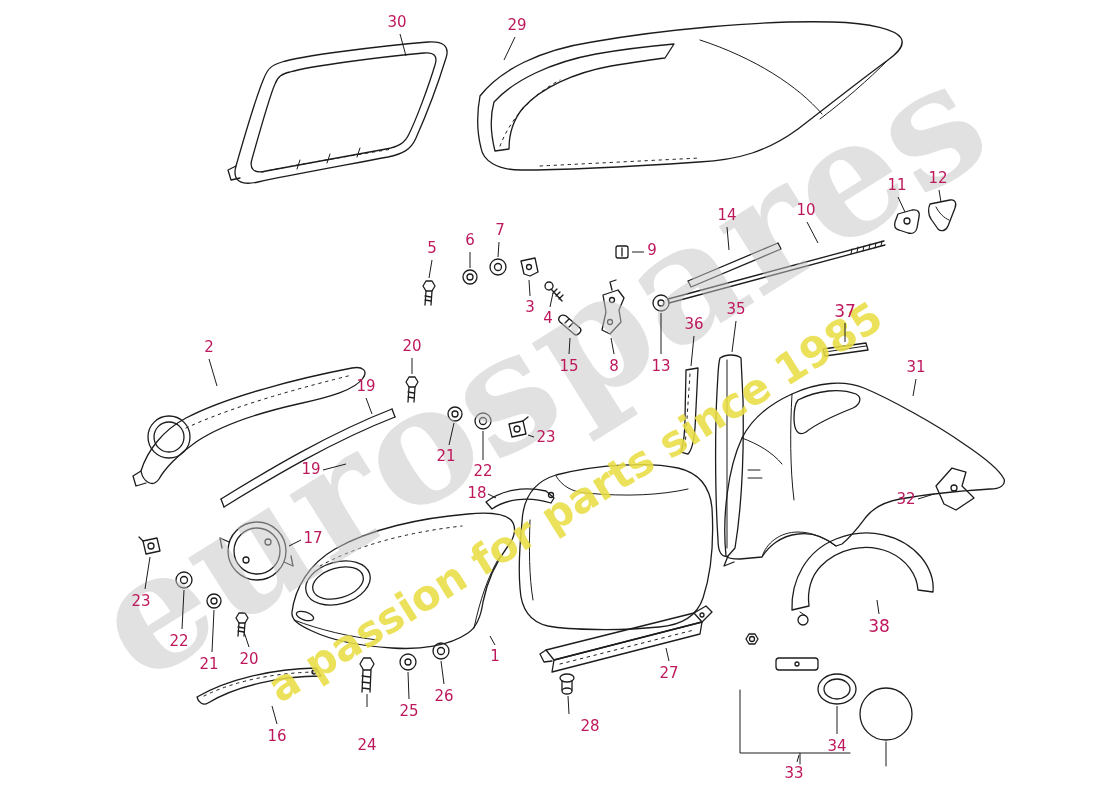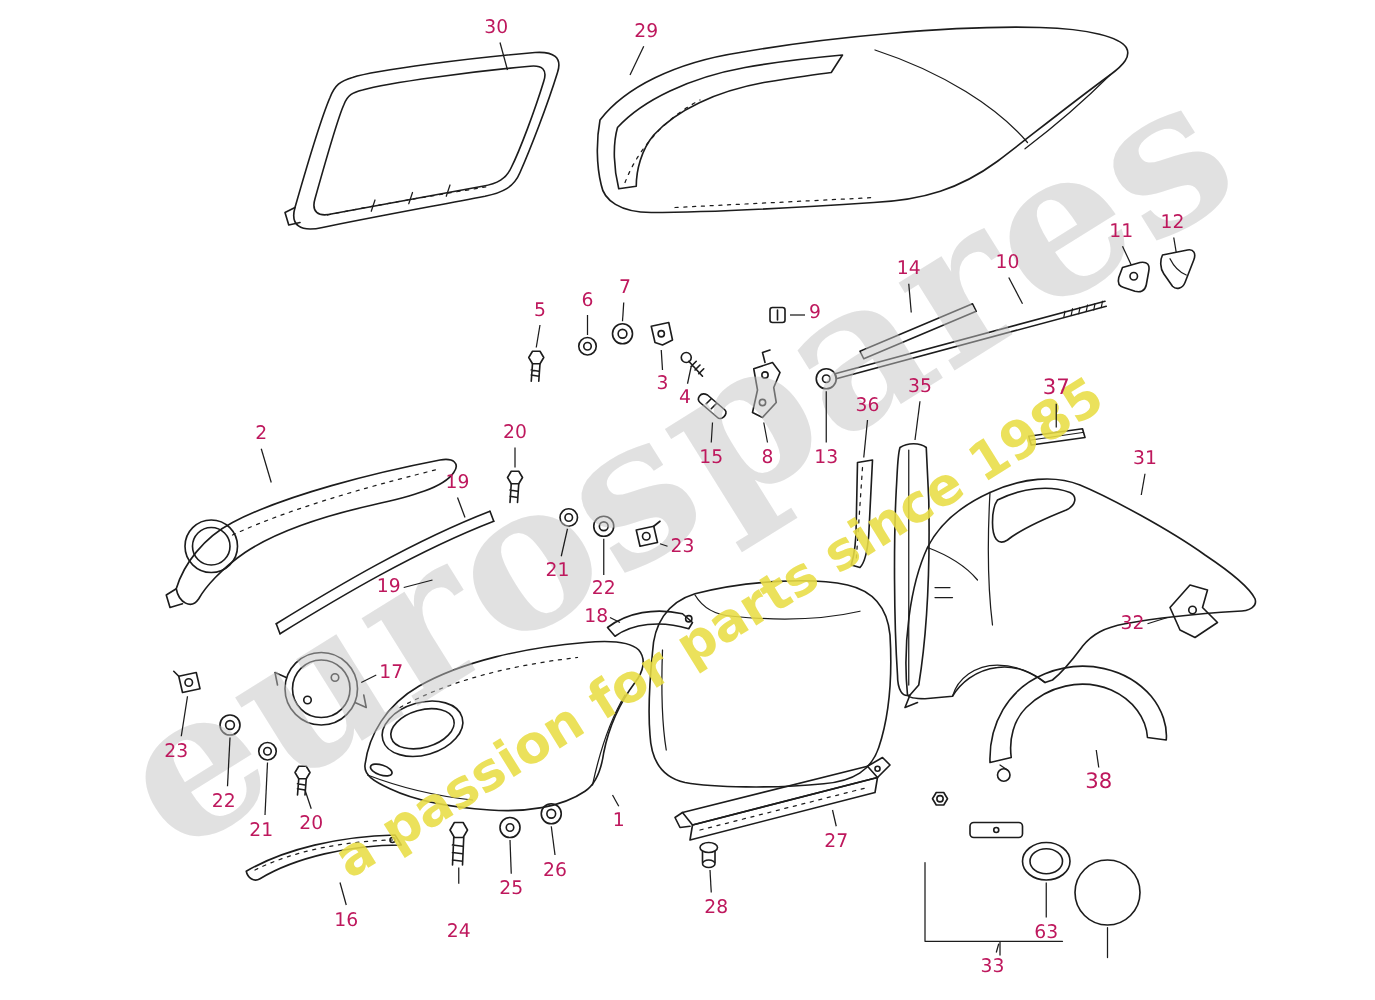--- a/index.html
+++ b/index.html
@@ -355,18 +355,18 @@
       <div class="callout" style="left: 313px; top: 538px;">17</div>
       <div class="callout" style="left: 141px; top: 601px;">23</div>
       <div class="callout" style="left: 179px; top: 641px;">22</div>
       <div class="callout" style="left: 209px; top: 664px;">21</div>
       <div class="callout" style="left: 249px; top: 659px;">20</div>
       <div class="callout" style="left: 277px; top: 736px;">16</div>
       <div class="callout" style="left: 367px; top: 745px;">24</div>
       <div class="callout" style="left: 409px; top: 711px;">25</div>
       <div class="callout" style="left: 444px; top: 696px;">26</div>
       <div class="callout" style="left: 669px; top: 673px; text-align: center;">27</div>
-      <div class="callout" style="left: 573px; top: 726px;">28</div>
+      <div class="callout" style="left: 590px; top: 726px;">28</div>
       <div class="callout" style="left: 794px; top: 773px;">33</div>
-      <div class="callout" style="left: 837px; top: 746px;">63</div>
+      <div class="callout" style="left: 837px; top: 746px;">34</div>
       <div class="callout bold" style="left: 879px; top: 626px;">38</div>
     </div>
 </div>
 
 </body></html>

